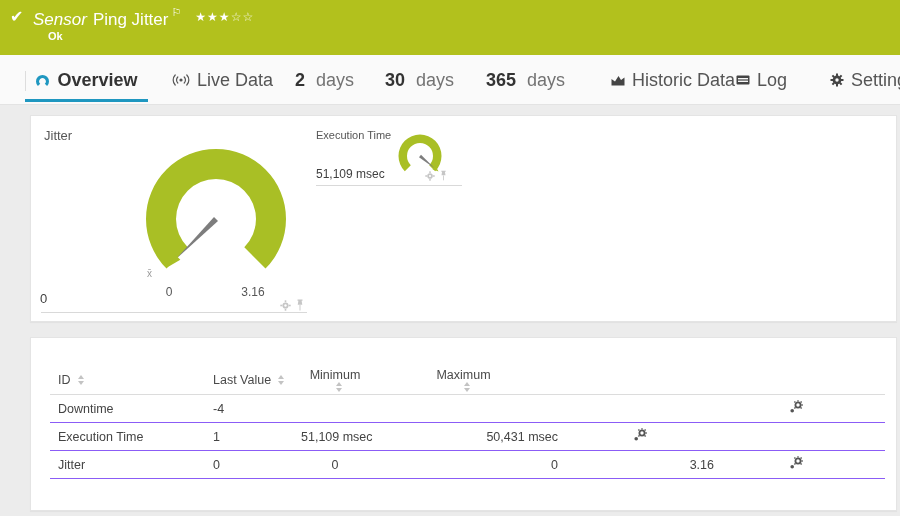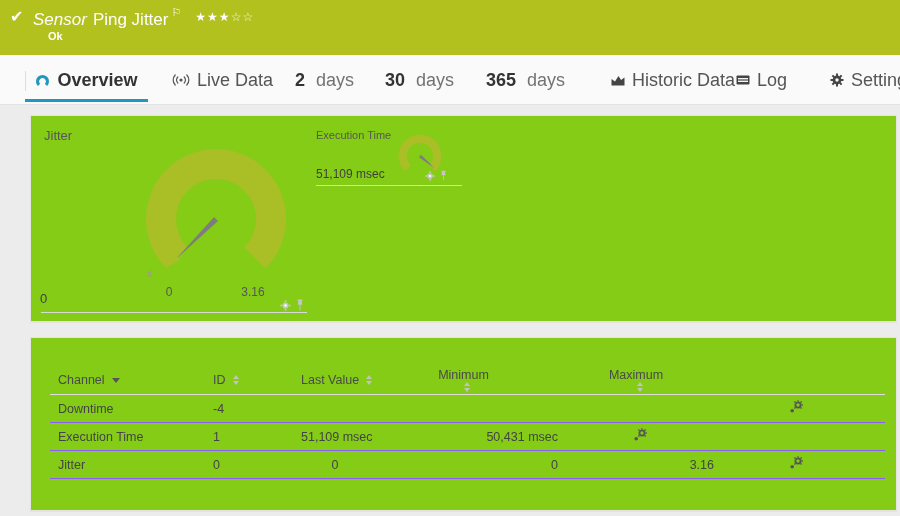--- a/index.html
+++ b/index.html
@@ -21,21 +21,21 @@
   .tabbar { position:absolute; left:0; top:55px; width:900px; height:50px; background:#fafafa; border-bottom:1px solid #e3e3e3; }
   .tab { position:absolute; top:0; height:50px; display:flex; align-items:center; gap:7px; font-size:18px; color:#555; cursor:pointer; }
   .tab .ticon { flex:0 0 auto; }
   .tab.active { color:#333; font-weight:bold; }
   .tab.active::after { content:""; position:absolute; left:0; right:0; bottom:3px; height:3px; background:#1f97c0; }
   .tab .num { font-weight:bold; color:#333; margin-right:4px; }
   .tab .unit { color:#737373; font-weight:normal; }
   .tab-sep { position:absolute; left:25px; top:16px; height:20px; width:1px; background:#ddd; }
 
   
-  .card { position:absolute; background:#84cc16; border:1px solid #e4e4e4; box-shadow:0 1px 1px rgba(0,0,0,.04); }
+  .card { position:absolute; background:#ffffff; border:1px solid #e4e4e4; box-shadow:0 1px 1px rgba(0,0,0,.04); }
   .gauges-card { left:30px; top:115px; width:867px; height:207px; }
   .table-card  { left:30px; top:337px; width:867px; height:174px; }
 
   .panel-label { position:absolute; font-size:13px; color:#565656; }
   .mini-label  { position:absolute; font-size:11px; color:#565656; }
   .gauge-value { position:absolute; font-size:13px; color:#3f3f3f; }
   .panel-underline { position:absolute; height:1px; background:#d9d9d9; }
   .corner-icons { position:absolute; display:flex; gap:5px; align-items:flex-end; }
 
   
@@ -199,24 +199,20 @@
     <div class="panel-underline" style="left:285px; top:69px; width:146px;"></div>
 
   </section>
 
   <section class="card table-card">
     <div class="tbl">
 
       <div class="trow thead">
         <div class="c"></div>
         <div class="c th">
-          <span>Channel</span>
-          <span class="sort-desc"></span>
-        </div>
-        <div class="c th">
           <span>ID</span>
           <span class="sort-pair">
               <i class="up"></i>
               <i class="dn"></i>
             </span>
         </div>
         <div class="c c-last th">
           <span>Last Value</span>
           <span class="sort-pair">
               <i class="up"></i>

